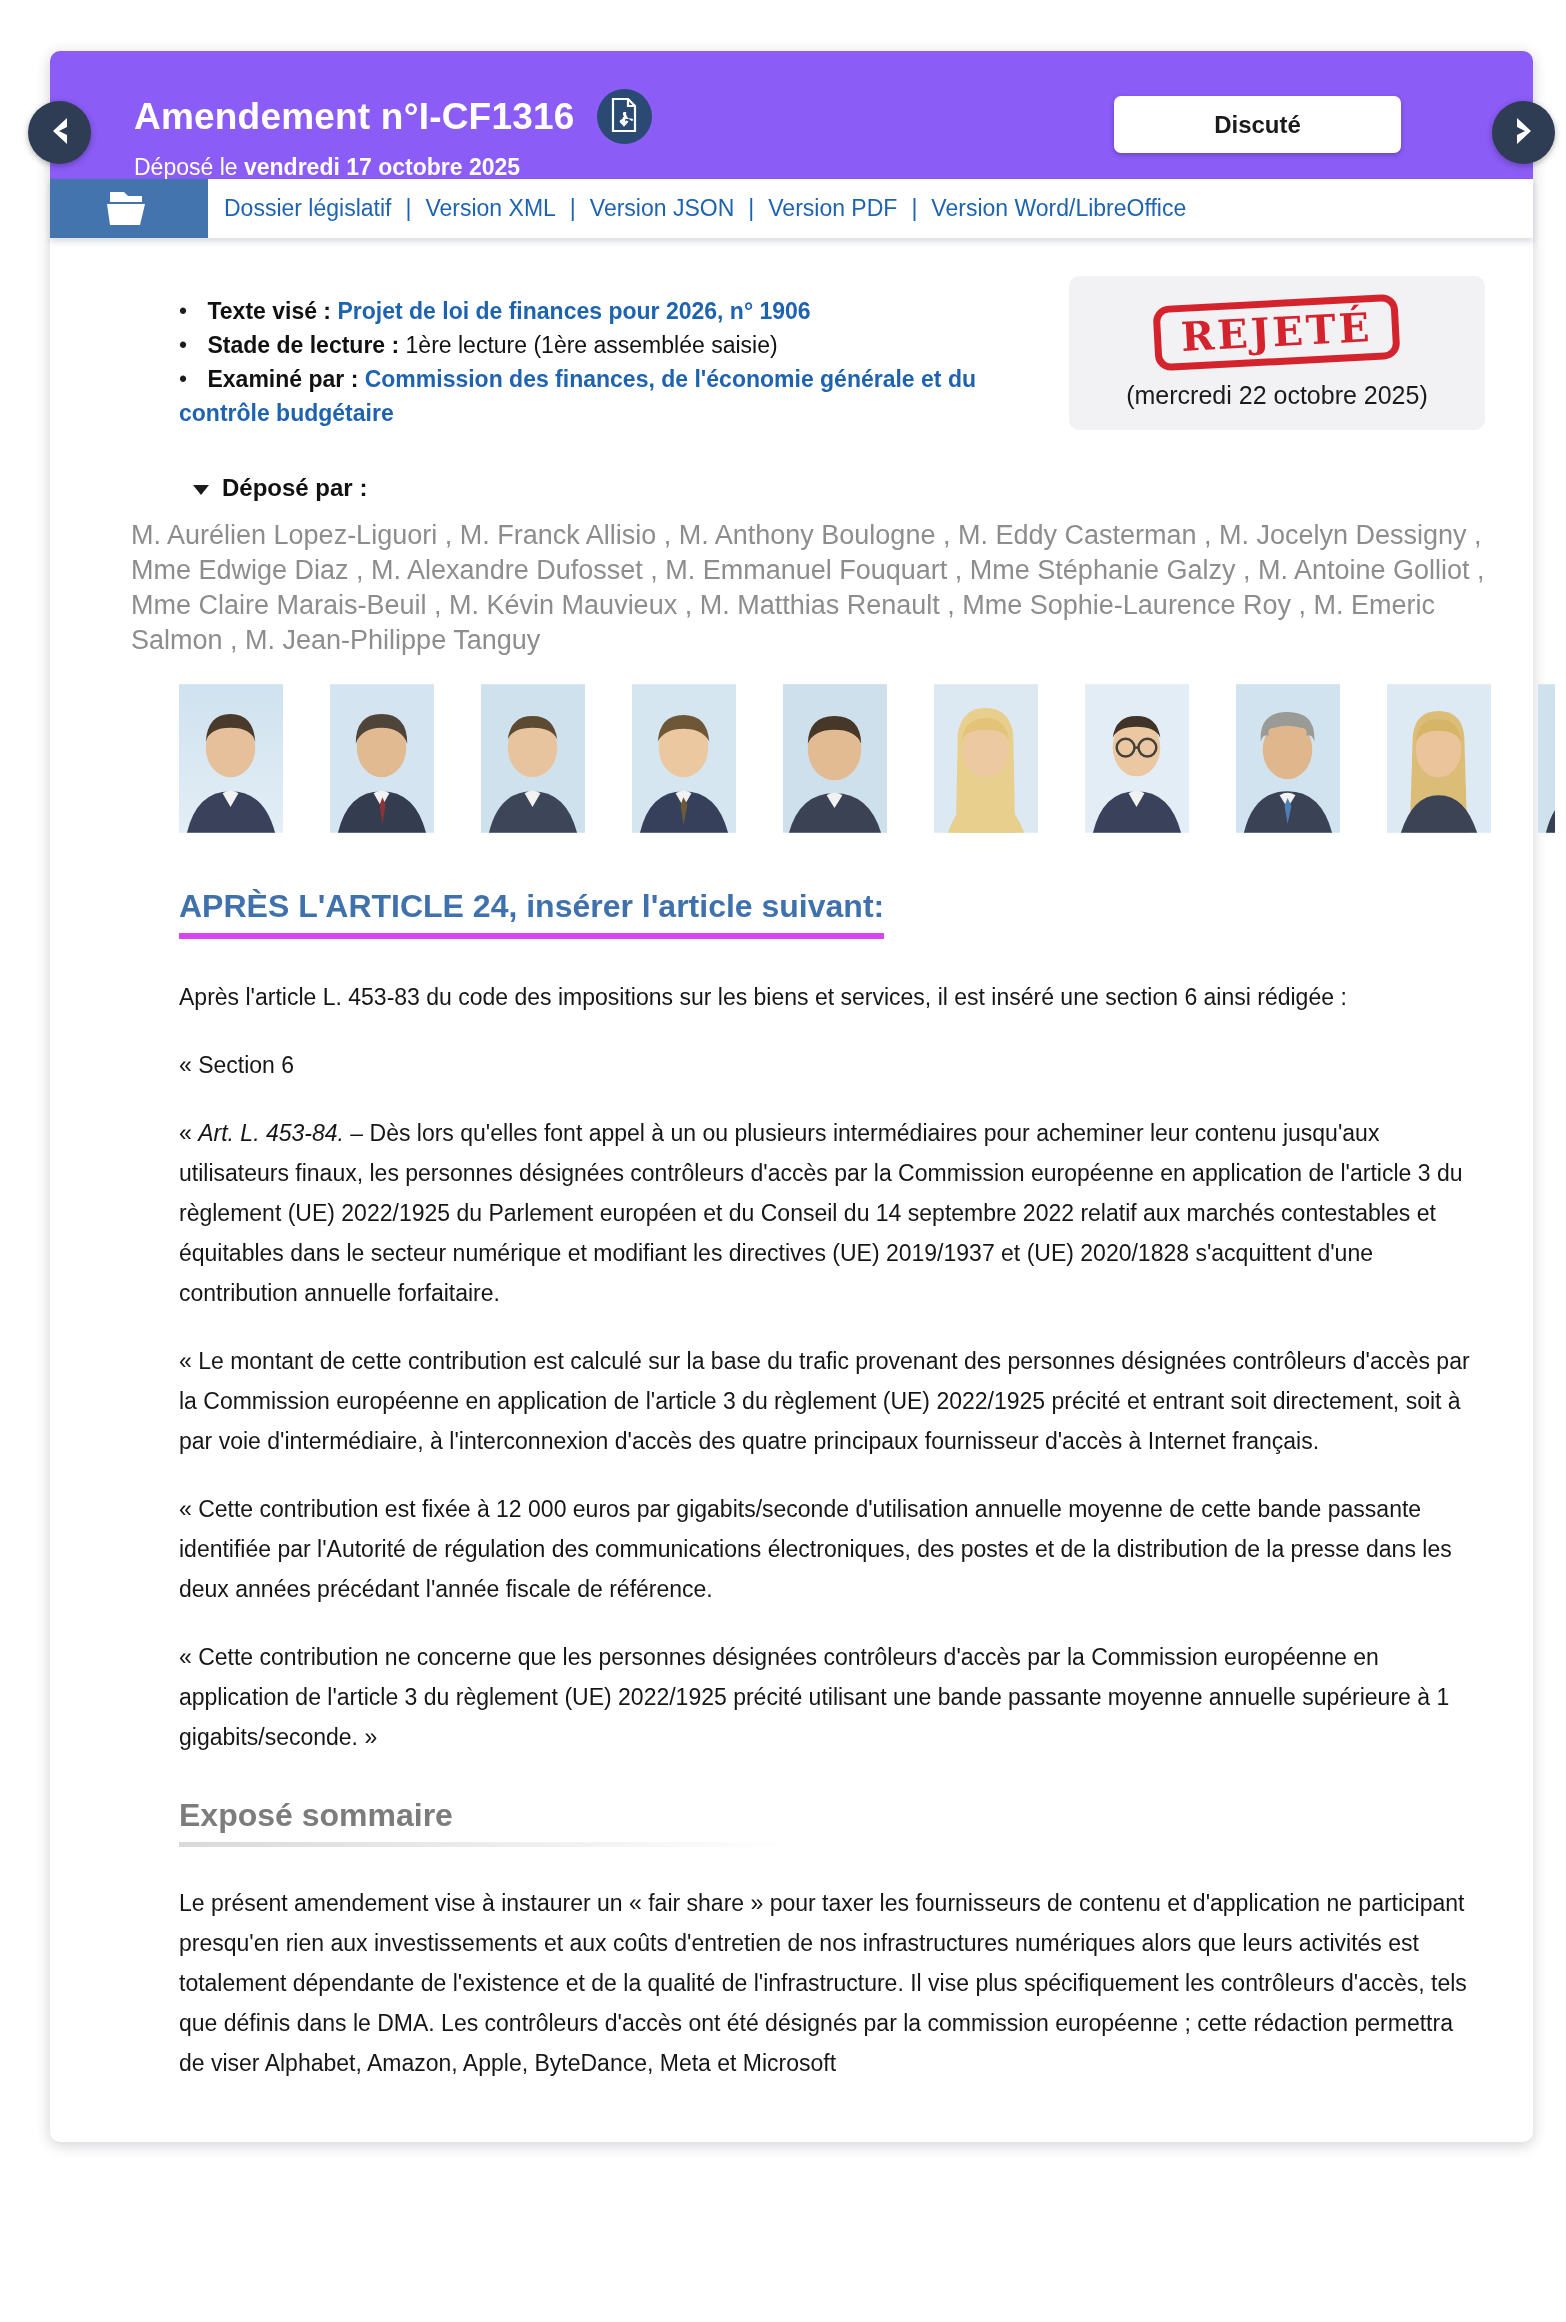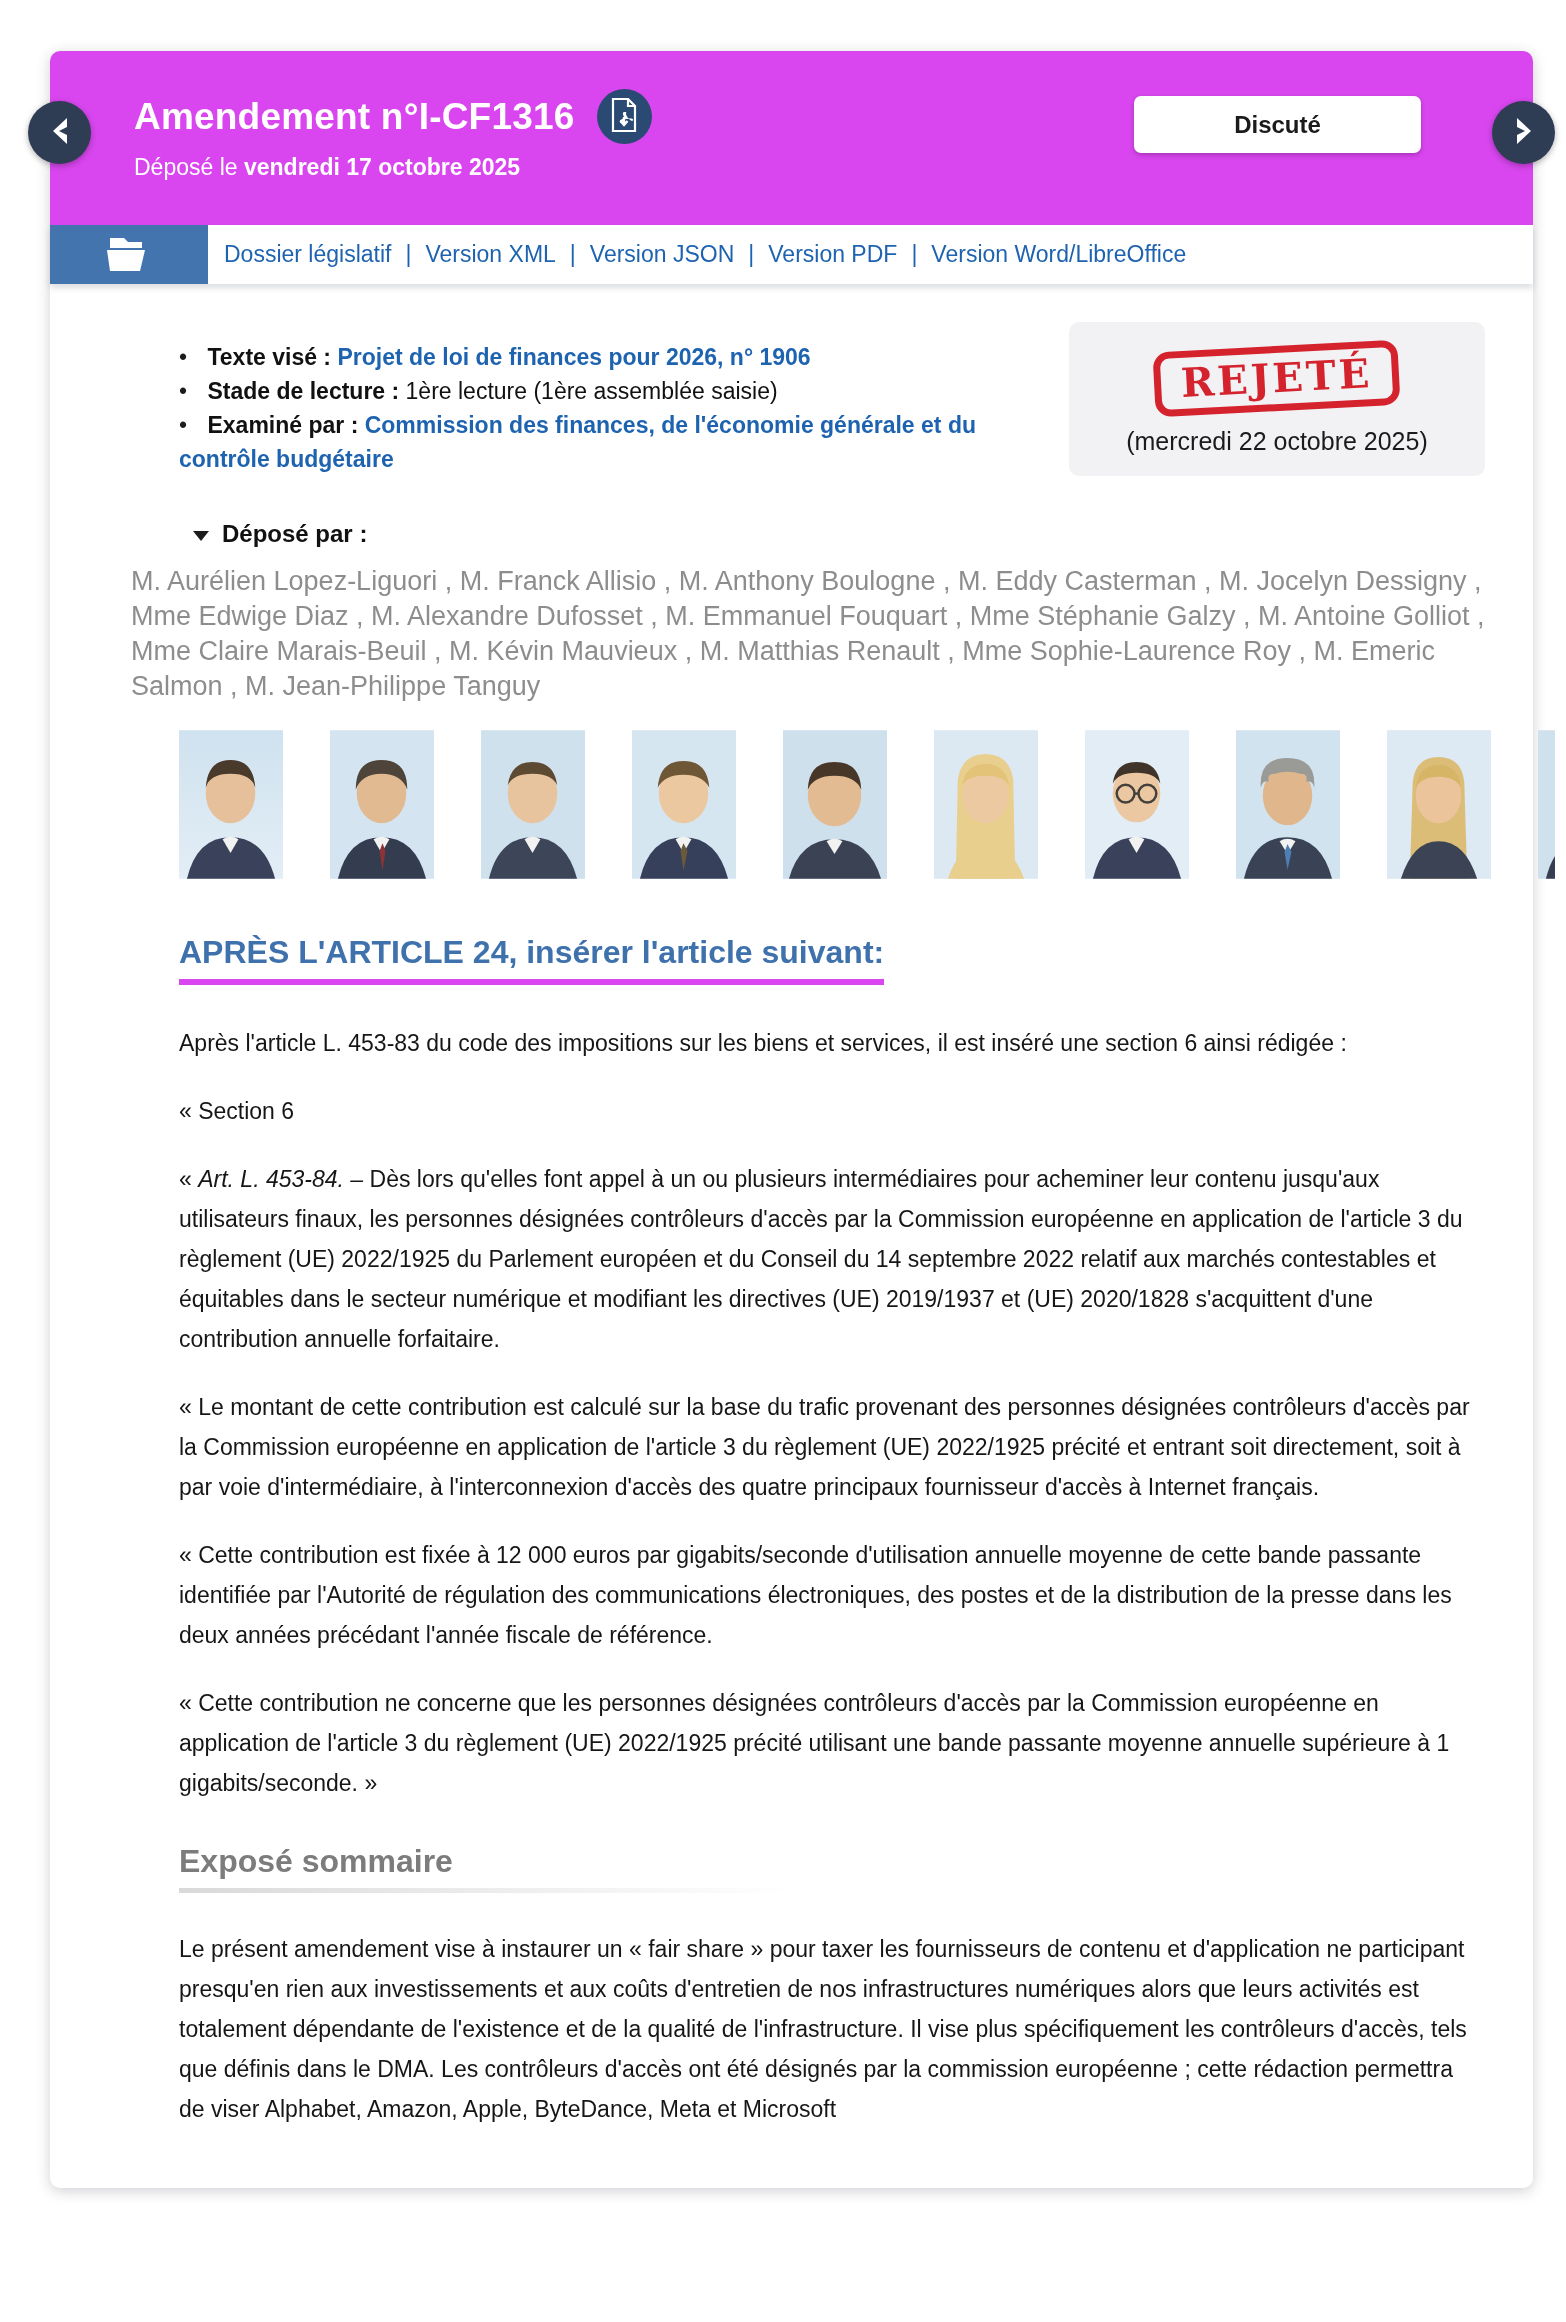--- a/index.html
+++ b/index.html
@@ -15,36 +15,36 @@
     width:1483px; margin-left:50px;
     background:#ffffff;
     border-radius:10px;
     box-shadow:0 3px 14px rgba(40,40,60,.22);
     padding-bottom:59px;
     overflow:visible;
   }
   
   .hdr {
     position:relative;
-    background:#d946ef;
+    background:#8b5cf6;
     border-radius:10px 10px 0 0;
-    height:174px;
+    height:128px;
     padding:38px 0 16px 84px;
   }
   .hdr-title-row { display:flex; align-items:center; gap:22px; }
   .hdr h1 { color:#fff; font-size:37px; font-weight:bold; letter-spacing:0.2px; }
   .pdf-badge {
     width:55px; height:55px; border-radius:50%;
     background:#2a4a74; display:flex; align-items:center; justify-content:center;
     cursor:pointer; flex:0 0 auto;
   }
   .hdr-sub { margin-top:10px; color:#fff; font-size:23px; }
   .hdr-sub b { font-weight:bold; }
   .status-btn {
-    position:absolute; top:45px; right:112px;
+    position:absolute; top:45px; right:132px;
     background:#fff; color:#1b1b1b;
     font-size:24px; font-weight:bold;
     border:none; border-radius:7px;
     width:287px; height:57px;
     box-shadow:0 2px 5px rgba(0,0,0,.25);
     cursor:pointer;
   }
   .nav-circle {
     position:absolute; top:50px;
     width:63px; height:63px; border-radius:50%;

